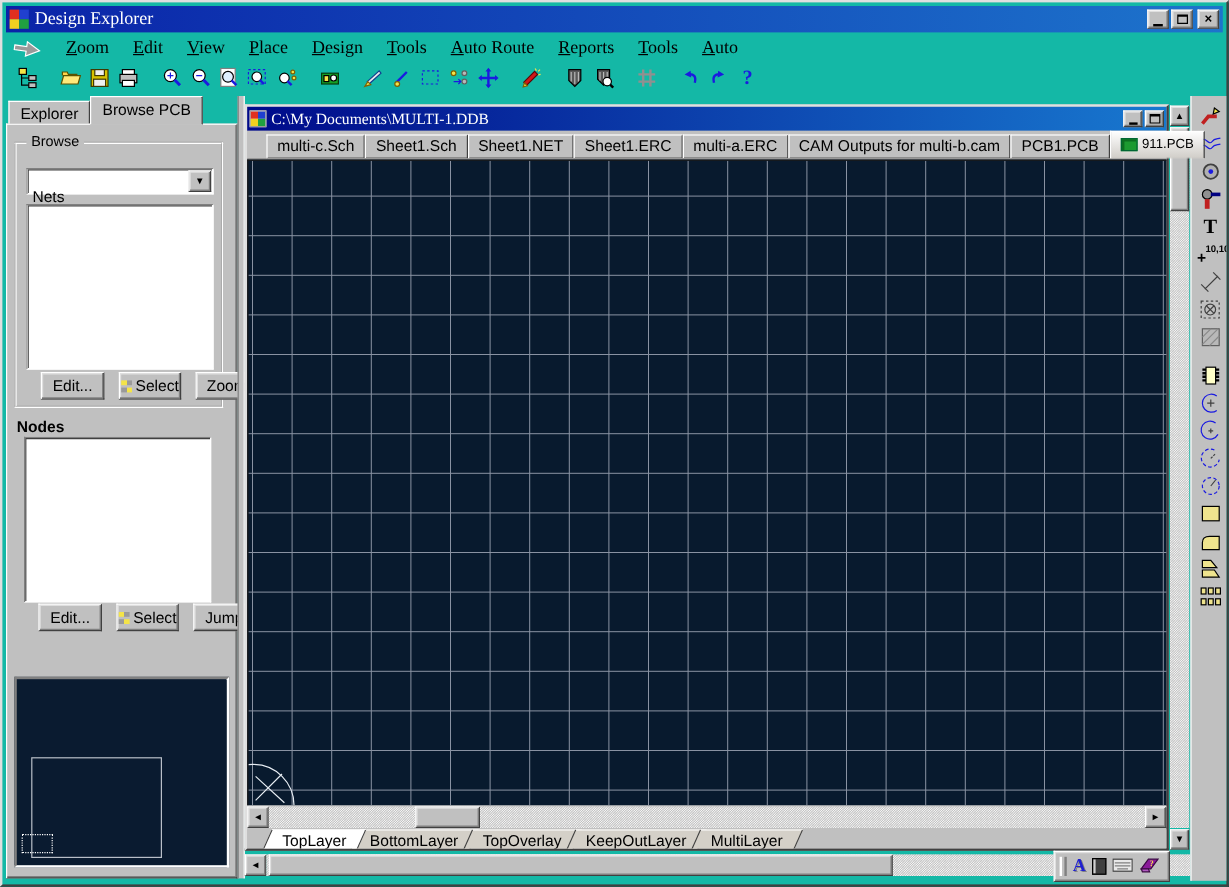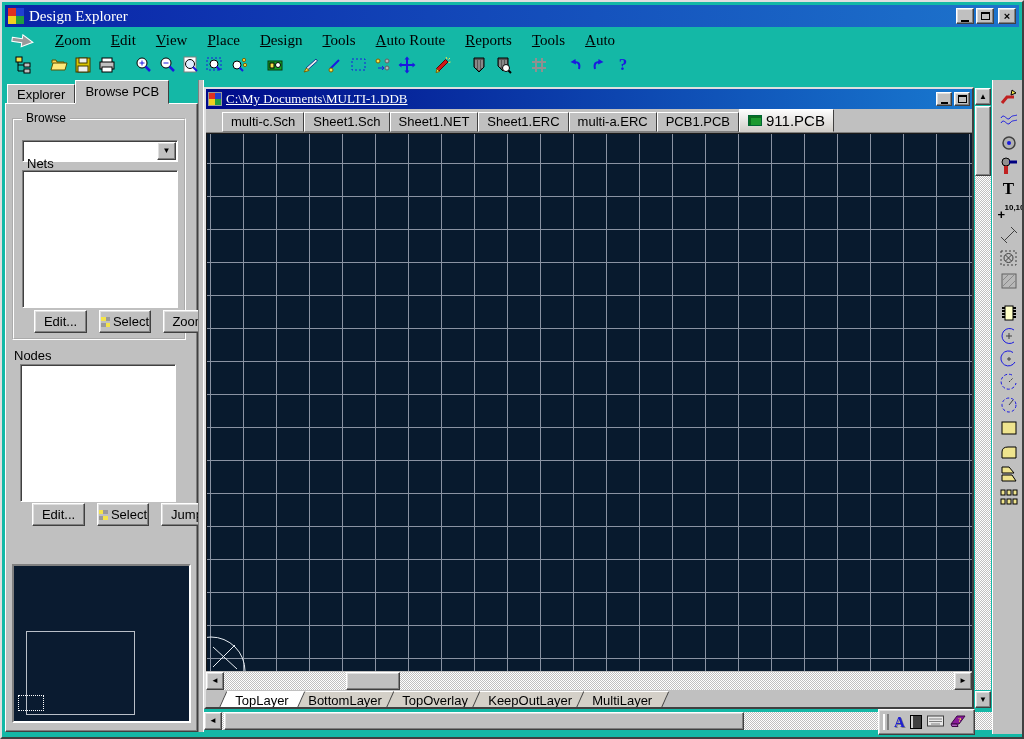--- a/index.html
+++ b/index.html
@@ -71,31 +71,31 @@
   .pv-board { position:absolute; left:7%; bottom:4%; width:62%; height:54%; border:1px solid #b9bfc8; }
   .pv-view { position:absolute; left:4px; bottom:10px; width:26px; height:16px; border:1px dotted #fff; }
   
   .panel-sep { position:absolute; left:196px; top:78px; width:6px; bottom:5px;
     border-left:1px solid #808080; border-right:1px solid #fff; background:#c0c0c0; }
   
   .doc-window { position:absolute; left:202px; top:85px; width:770px; height:622px; background:#c0c0c0;
     border:2px solid; border-color:#dfdfdf #404040 #404040 #dfdfdf; }
   .doc-titlebar { height:20px; background:linear-gradient(90deg,#000a8a 0%,#1878cf 100%);
     display:flex; align-items:center; padding:0 2px; }
-  .doc-titlebar .dtitle { color:#fff; font-family:"Liberation Serif", serif; font-size:13px; margin-left:4px; flex:1;text-decoration:underline; }
+  .doc-titlebar .dtitle { color:#fff; font-family:"Liberation Serif", serif; font-size:13px; margin-left:4px; flex:1; }
   .docicon { width:14px; height:14px; position:relative; background:#fff; border:1px solid #9a9a9a; }
   .docicon i { position:absolute; width:6px; height:6px; }
   .docicon .q1{left:0;top:0;background:#e03020;} .docicon .q2{left:6px;top:0;background:#2040d0;}
   .docicon .q3{left:0;top:6px;background:#f0d020;} .docicon .q4{left:6px;top:6px;background:#20a040;}
   .doc-winbtn { width:16px; height:14px; margin-left:2px; }
   .doc-winbtn .glyph-min { margin-top:8px; width:7px; }
   .doc-tabs { height:24px; display:flex; align-items:flex-end; padding-left:16px; border-bottom:1px solid #808080; background:#c0c0c0; }
   .dtab { padding:2px 8px 3px; height:20px; background:#c0c0c0; border:1px solid; border-color:#fff #404040 #808080 #fff;
     font-size:13px; white-space:nowrap; display:flex; align-items:center; }
-  .dtab.active { height:23px; background:linear-gradient(#fdfdfd,#d2cfca); border-bottom-color:#d2cfca; position:relative; z-index:2; font-size:15px; }
+  .dtab.active { height:23px; background:linear-gradient(#fdfdfd,#d2cfca); border-bottom-color:#d2cfca; position:relative; z-index:2; font-size:11px; }
   .pcb-tab-ico { display:inline-block; width:14px; height:11px; background:#1c9a30; border:1px solid #063; margin-right:4px;
     box-shadow:inset 2px 2px 0 #0c6e20; }
   .editor { position:relative; height:538px; overflow:hidden;
     border-top:1px solid #1a1a1a; border-left:1px solid #1a1a1a;
     background-color:#081a2e;
     background-image:linear-gradient(to right,#8a93a3 1px,transparent 1px),
                      linear-gradient(to bottom,#8a93a3 1px,transparent 1px);
     background-size:33px 33px; background-position:3px 29px; }
   .origin { position:absolute; left:0; bottom:0; }
   .doc-hscroll { height:20px; position:relative; display:flex; }
@@ -350,21 +350,21 @@
             </span>
           <span class="pbtn raised btn" style="width:52px;">
               <span class="sel-ico"></span>
               <span>Select</span>
             </span>
           <span class="pbtn raised btn" style="width:52px;">
               <span>Zoom</span>
             </span>
         </div>
       </div>
-      <div class="nodes-label" style="top:244px;">Nodes</div>
+      <div class="nodes-label" style="top:244px;font-weight:bold;">Nodes</div>
       <div class="listbox" style="left:14px; top:260px; height:138px;"></div>
       <div class="btnrow" style="left:14px; top:399px;">
         <span class="pbtn raised btn" style="width:53px;">
             <span>Edit...</span>
           </span>
         <span class="pbtn raised btn" style="width:52px;">
             <span class="sel-ico"></span>
             <span>Select</span>
           </span>
         <span class="pbtn raised btn" style="width:52px;">
@@ -406,20 +406,23 @@
       <span class="dtab">
           <span>Sheet1.NET</span>
         </span>
       <span class="dtab">
           <span>Sheet1.ERC</span>
         </span>
       <span class="dtab">
           <span>multi-a.ERC</span>
         </span>
       <span class="dtab">
+          <span>CAM Outputs for multi-b.cam</span>
+        </span>
+      <span class="dtab">
           <span>PCB1.PCB</span>
         </span>
       <span class="dtab active">
           <span class="pcb-tab-ico"></span>
           <span>911.PCB</span>
         </span>
     </div>
     <div class="editor">
       <svg class="origin" width="52" height="44" viewBox="0 0 52 44">
         <circle cx="4" cy="44" r="34" fill="none" stroke="#e6ecf2"></circle>

